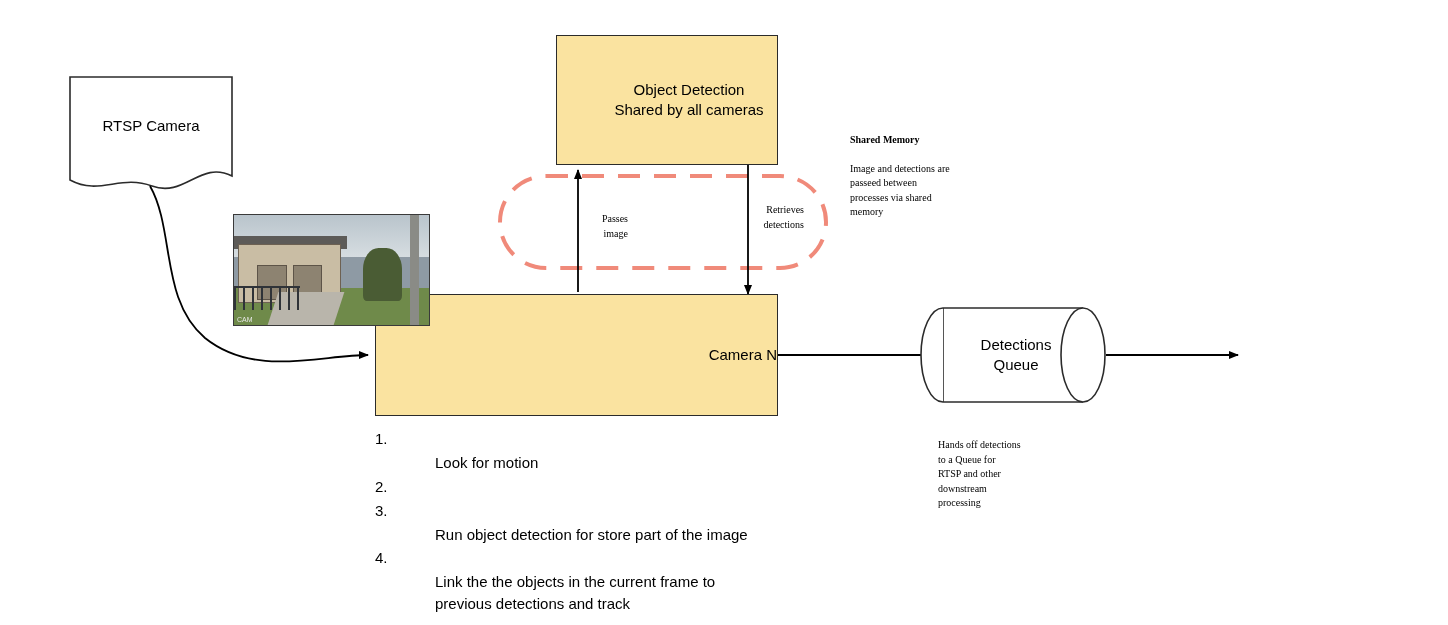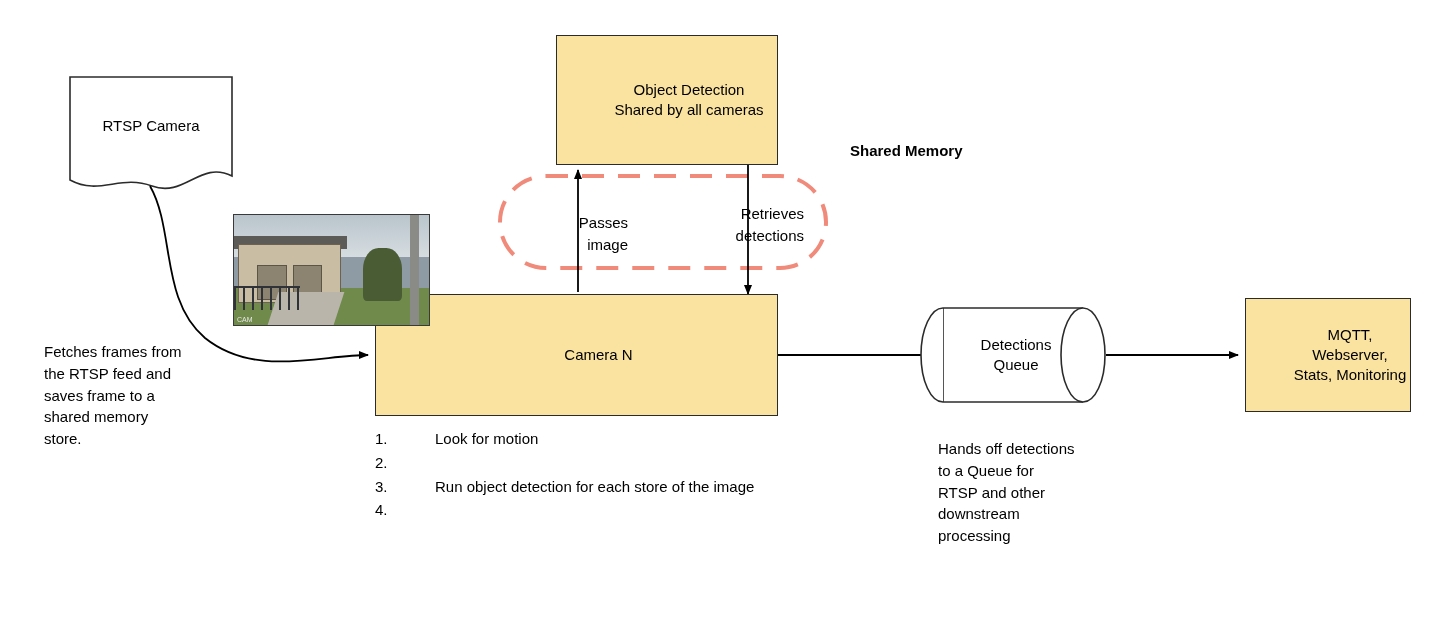--- a/index.html
+++ b/index.html
@@ -39,23 +39,24 @@
     align-items: center;
     justify-content: center;
     text-align: center;
     font-size: 15px;
     line-height: 1.35;
   }
   .boxnode .sub {
   }
   .textblock {
     position: absolute;
-    font-size: 15px;
+    font-size: 10px;
     line-height: 1.45;
     white-space: pre-line;
+    font-family: Liberation Serif, serif;
   }
   .bold-lead {
     font-weight: bold;
   }
   ol.steps {
     position: absolute;
     margin: 0;
     padding: 0;
     list-style: none;
     font-size: 15px;
@@ -65,20 +66,21 @@
     display: flex;
     margin-bottom: 2px;
   }
   ol.steps li .num {
     width: 60px;
     flex: 0 0 60px;
   }
   ol.steps li .txt {
     flex: 1 1 auto;
     max-width: 330px;
+    margin-top: 24px;
   }
   
   .doc-shape {
     position: absolute;
     display: flex;
     align-items: flex-start;
     justify-content: center;
     font-size: 15px;
   }
   .doc-shape .label {
@@ -208,33 +210,29 @@
 
   <div class="doc-shape" style="left:70px; top:77px; width:162px; height:110px;">
     <span class="label">RTSP Camera</span>
   </div>
 
   <div class="node boxnode" style="left:556px; top:35px; width:222px; height:130px;">
     <div>Object Detection</div>
     <div class="sub">Shared by all cameras</div>
   </div>
 
-  <div class="node boxnode" style="left:375px; top:294px; width:403px; height:122px;">
+  <div class="node boxnode" style="left:375px; top:294px; width:403px; height:122px;align-items:flex-end;">
     <div>Camera N</div>
   </div>
 
   <div class="cyl" style="left:943px; top:308px; width:162px; height:94px;">
     <div class="cyl-label" style="white-space:pre-line;">Detections
 Queue</div>
   </div>
 
-  <div class="node boxnode" style="left:1245px; top:298px; width:166px; height:114px;">
-    <div style="white-space:pre-line;">MQTT, Webserver,
-Stats, Monitoring</div>
-  </div>
 
   <div class="thumb" style="left:233px; top:214px; width:195px; height:110px;">
     <div class="sky"></div>
     <div class="lawn"></div>
     <div class="roof"></div>
     <div class="house"></div>
     <div class="door"></div>
     <div class="door2"></div>
     <div class="walk"></div>
     <div class="fence"></div>
@@ -244,44 +242,44 @@
   </div>
 
   <div class="textblock" style="left:538px; top:212px; width:90px; text-align:right;">Passes
 image</div>
 
   <div class="textblock" style="left:696px; top:203px; width:108px; text-align:right;">Retrieves
 detections</div>
 
   <div class="textblock" style="left:850px; top:118px; width:230px;">
     <div class="bold-lead">Shared Memory</div>
-  </div>
-
-  <div class="textblock" style="left:44px; top:341px; width:200px;">Fetches frames from
-the RTSP feed and
-saves frame to a
-shared memory
-store.</div>
+    <div>Image and detections are
+passeed between
+processes via shared
+memory</div>
+  </div>
+
 
   <div class="textblock" style="left:938px; top:438px; width:200px;">Hands off detections
 to a Queue for
 RTSP and other
 downstream
 processing</div>
 
   <ol class="steps" style="left:375px; top:428px; width:400px;">
     <li>
       <span class="num">1.</span>
       <span class="txt">Look for motion</span>
     </li>
     <li>
       <span class="num">2.</span>
     </li>
     <li>
       <span class="num">3.</span>
-      <span class="txt">Run object detection for each store of the image</span>
+      <span class="txt">Run object detection for store part of the image</span>
     </li>
     <li>
       <span class="num">4.</span>
+      <span class="txt">Link the the objects in the current frame to previous detections and track</span>
     </li>
   </ol>
 
 </div>
 
 </body></html>

